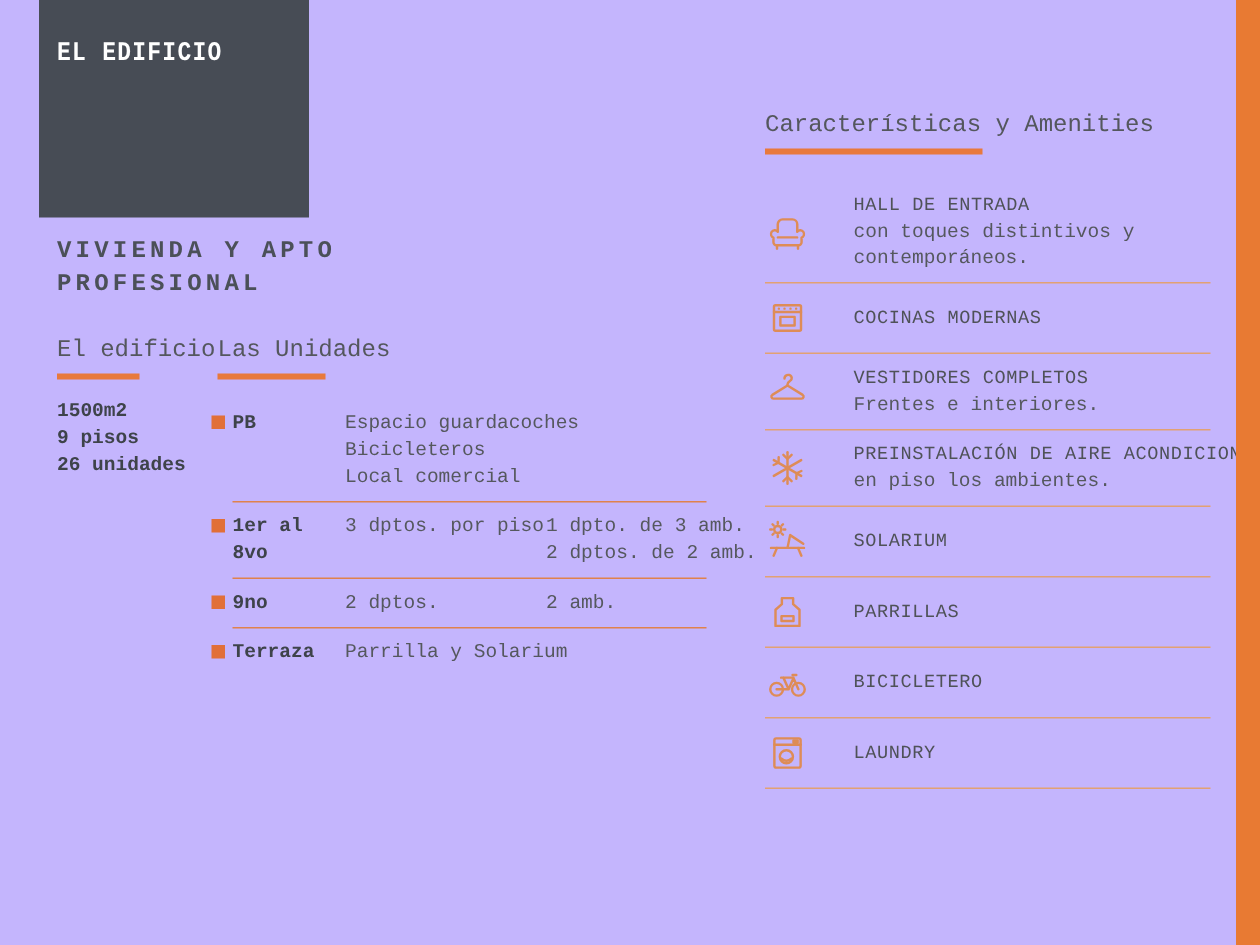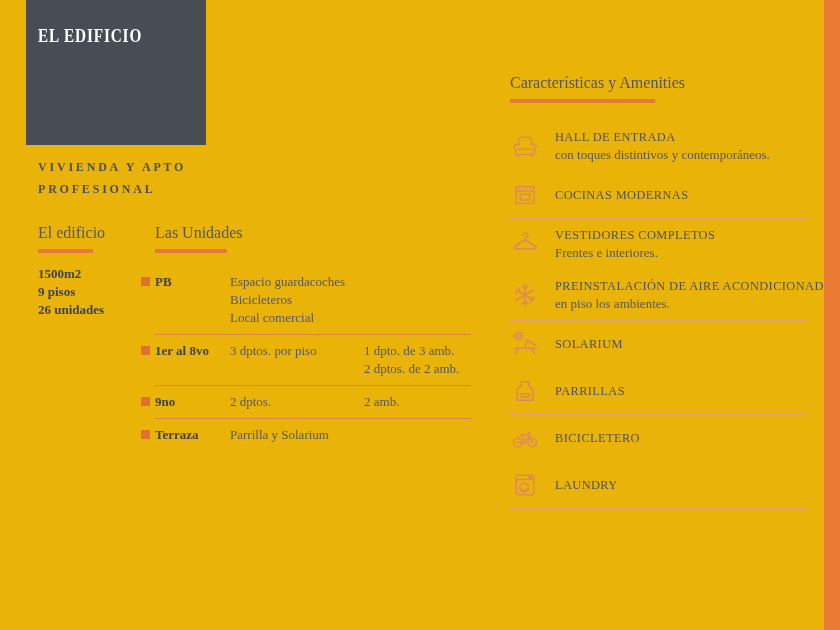--- a/index.html
+++ b/index.html
@@ -1,62 +1,62 @@
 <!DOCTYPE html>
 <html><head>
 <meta charset="utf-8">
 <style>
   html,body { margin:0; padding:0; background:#fff; }
   .canvas {
-    position:relative; width:840px; height:630px; background:#eab308;
-    font-family:Liberation Serif, serif; overflow:hidden;
+    position:relative; width:840px; height:630px; background:#c4b5fd;
+    font-family:Liberation Mono, monospace; overflow:hidden;
     color:#55585E;
   }
   
   .cover { position:absolute; left:26px; top:0; width:180px; height:145px; background:#474C55; }
   .cover-title {
     position:absolute; left:12px; top:26px; color:#ffffff; font-size:18px; font-weight:bold;
     letter-spacing:1px; white-space:nowrap; transform:scaleX(.85); transform-origin:0 50%;
   }
   .page-title {
-    position:absolute; left:38px; top:156px; font-size:12px; font-weight:bold; color:#4B5058;
+    position:absolute; left:38px; top:156px; font-size:16px; font-weight:bold; color:#4B5058;
     letter-spacing:2.8px; line-height:22px; white-space:pre-line;
   }
   .section-label { font-size:16px; color:#54575D; line-height:16px; }
   .accent-bar { height:4px; background:#E8793C; margin-top:8px; }
 
   
   .building { position:absolute; left:38px; top:225px; }
   .building .accent-bar { width:55px; }
   .building .stats { margin-top:12px; font-size:13px; font-weight:bold; color:#3E434A; line-height:18px; }
 
   
   .units { position:absolute; left:141px; top:225px; width:330px; }
-  .units .section-label, .units .accent-bar { margin-left:14px; }
+  .units .section-label, .units .accent-bar { margin-left:4px; }
   .units .accent-bar { width:72px; }
   .units .rows { margin-top:10px; }
   .unit-row { display:grid; grid-template-columns:14px 75px 134px 1fr; padding:7px 0; font-size:13px; line-height:18px; }
   .unit-row.first { padding-top:4px;margin-top:16px; }
   .unit-bullet { width:9px; height:9px; background:#E16F38; margin-top:4px; }
   .unit-label { font-weight:bold; color:#3E434A; }
   .unit-detail, .unit-detail2 { color:#55585E; white-space:pre; }
   .unit-divider { height:1px; background:#E0824C; margin-left:14px; }
 
   
   .description {
     position:absolute; left:38px; top:496px; width:440px;
     font-size:11px; letter-spacing:-.3px; line-height:25px; color:#53565C;
     white-space:pre-line; text-align:justify; text-align-last:justify;
   }
 
   
   .amenities { position:absolute; left:510px; top:75px; width:297px; }
   .amenities .accent-bar { width:145px; }
   .amenity-list { margin-top:18px; }
-  .amenity { display:flex; align-items:center; gap:15px; padding:8px 0; border-bottom:1px solid #E2A173; }
+  .amenity { display:flex; align-items:center; gap:29px; padding:8px 0; border-bottom:1px solid #E2A173; }
   .amenity .icon { flex:0 0 30px; height:30px; color:#DE8C57; }
   .amenity .icon svg { width:30px; height:30px; display:block; fill:none; stroke:currentColor;
     stroke-width:1.3; stroke-linecap:round; stroke-linejoin:round; }
   .amenity-text { min-width:0; }
   .amenity-title { font-size:12.4px; color:#4F5258; letter-spacing:.4px; line-height:17px; white-space:nowrap; }
   .amenity-subtitle { font-size:13px; color:#55585E; line-height:17px; }
   .amenity-subtitle:empty { display:none; }
 
   
   .stripe { position:absolute; right:0; top:0; width:16px; height:630px; background:#E87A33; }

